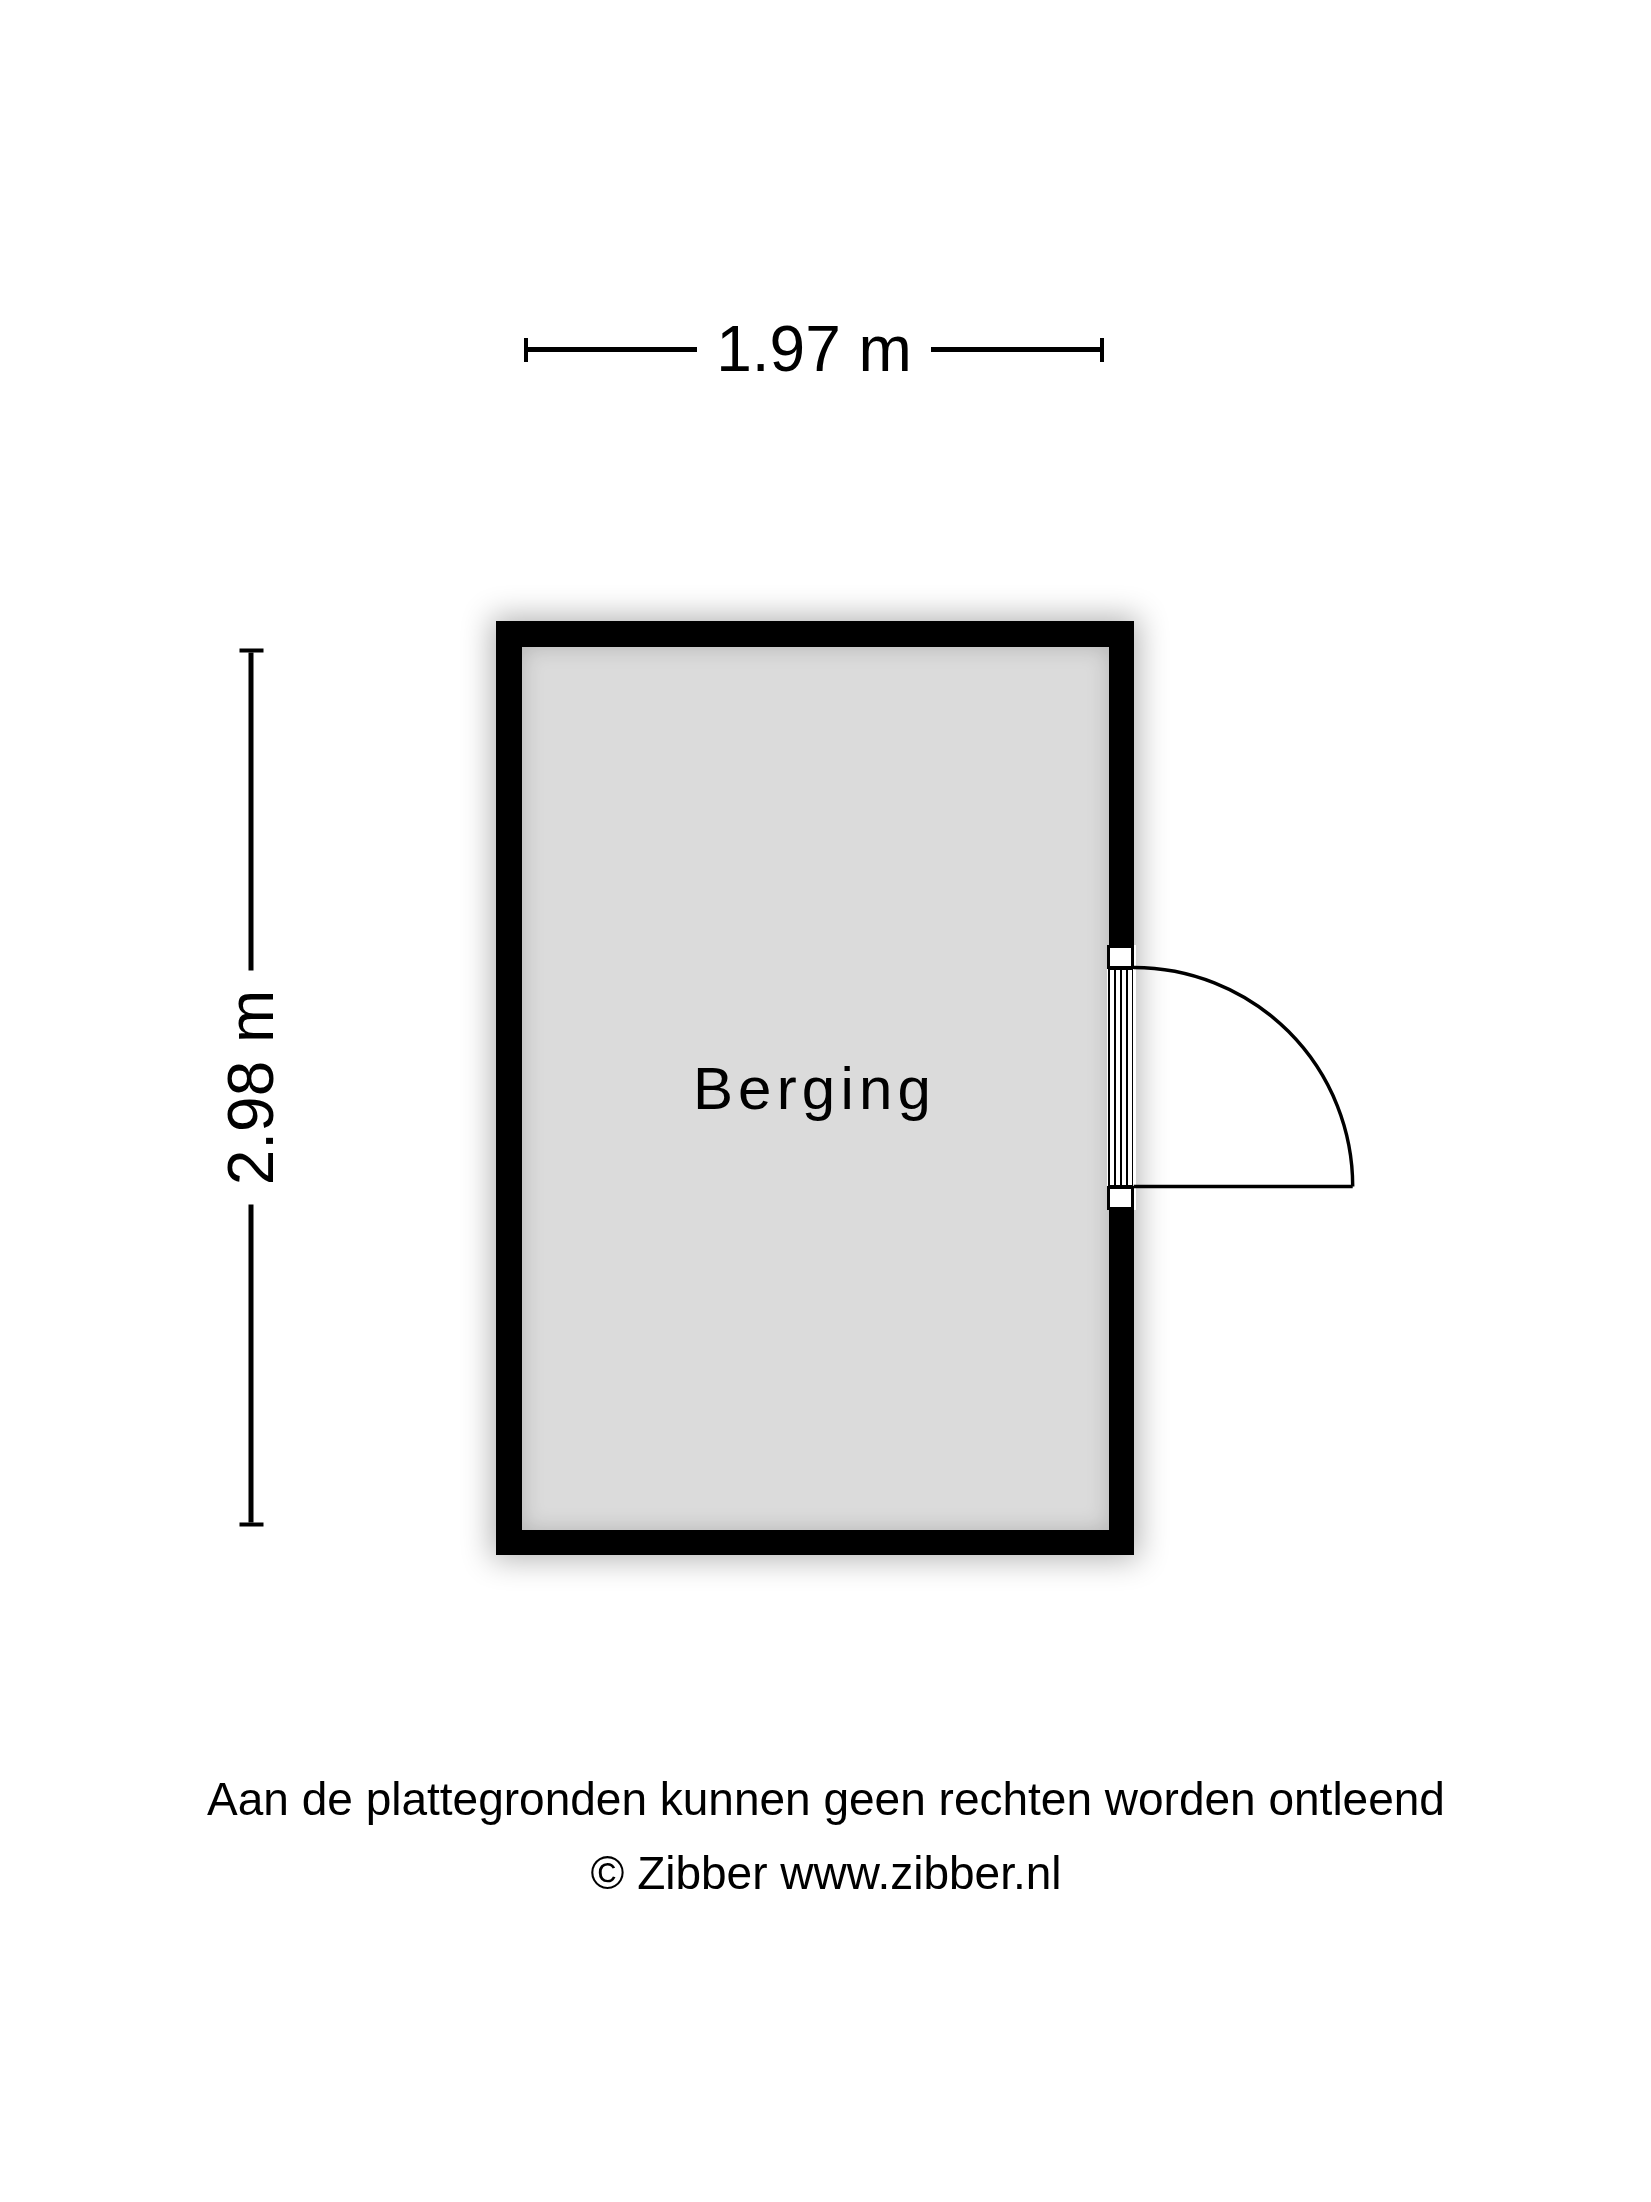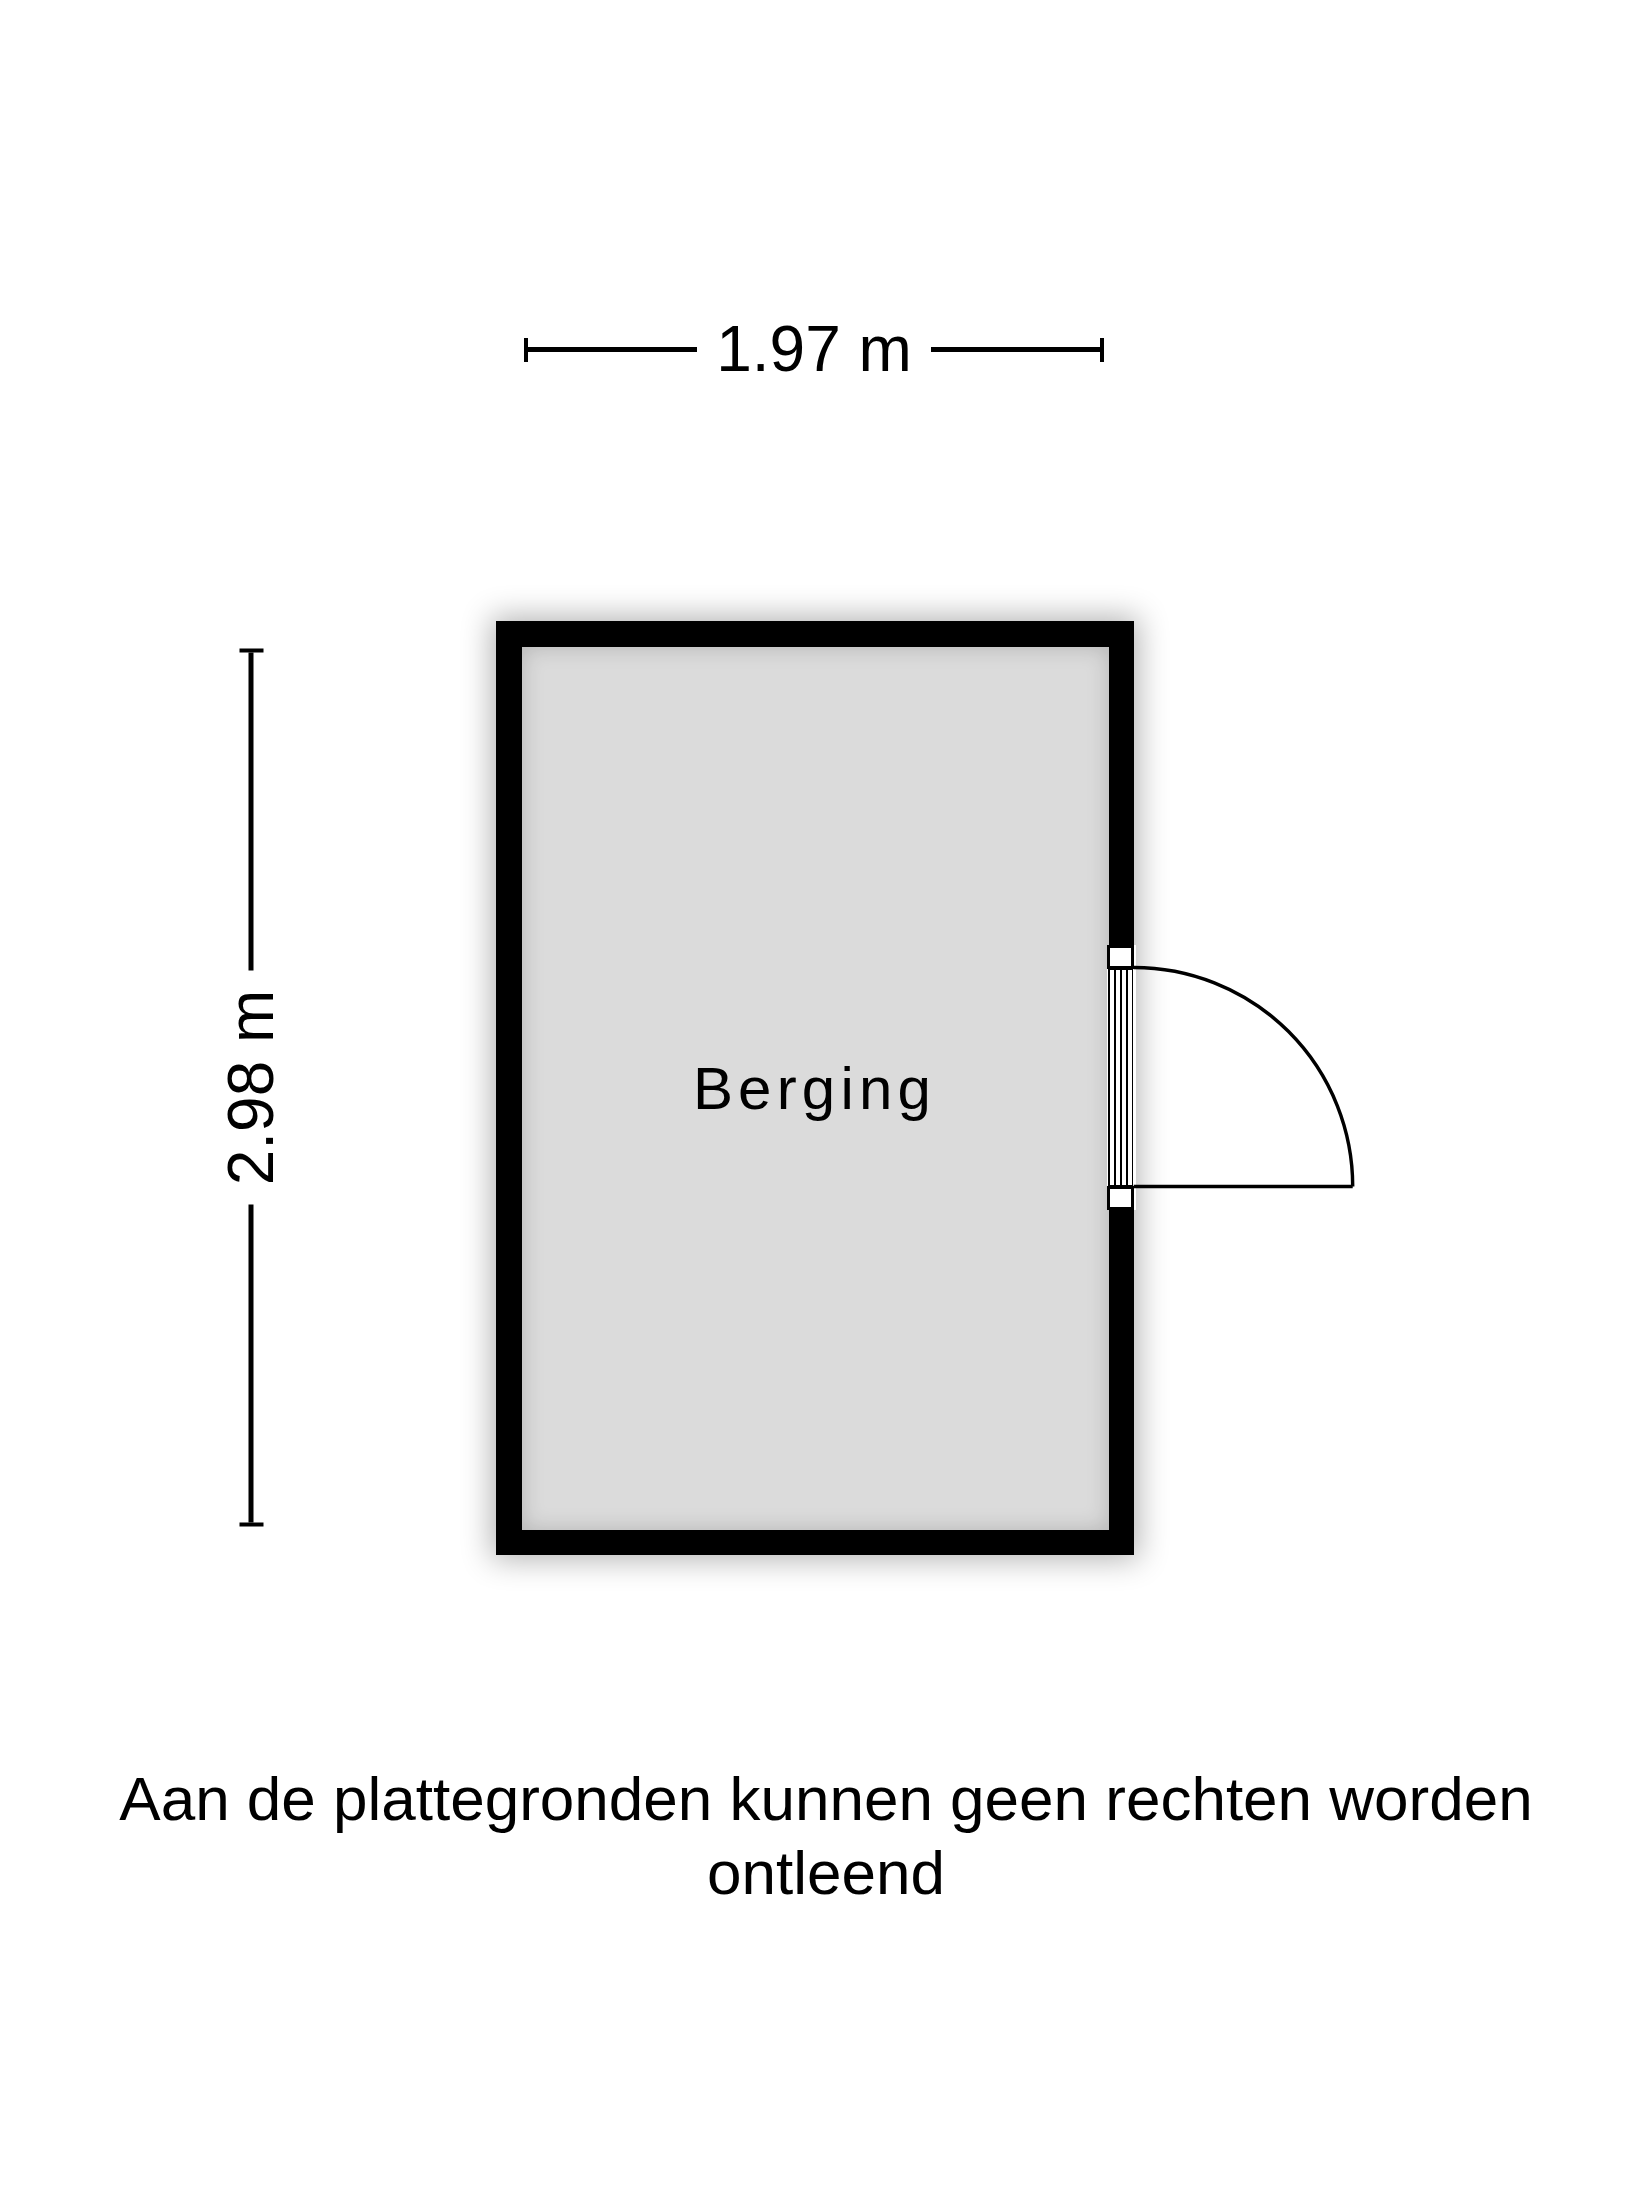--- a/index.html
+++ b/index.html
@@ -70,21 +70,21 @@
     line-height:43px;
   }
   .dim-top{left:524px;top:328px;width:580px;}
   .dim-left{
     left:-188px;top:1066px;width:878px;
     transform:rotate(-90deg);
   }
   
   .footer{
     position:absolute;left:0;top:1762px;width:1652px;
-    text-align:center;font-size:62px;line-height:74px;color:var(--ink);
+    text-align:center;font-size:46px;line-height:74px;color:var(--ink);
   }
 </style>
 </head>
 <body>
 
 <div class="screen">
 
   <div class="room-outer">
     <div class="room-floor"></div>
   </div>
@@ -112,16 +112,17 @@
   <div class="dim dim-left">
     <div class="tick"></div>
     <div class="line"></div>
     <div class="dim-label">2.98 m</div>
     <div class="line"></div>
     <div class="tick"></div>
   </div>
 
   <div class="footer">
     <div>Aan de plattegronden kunnen geen rechten worden ontleend</div>
+    <div>© Zibber www.zibber.nl</div>
   </div>
 
 </div>
 
 
 </body></html>

